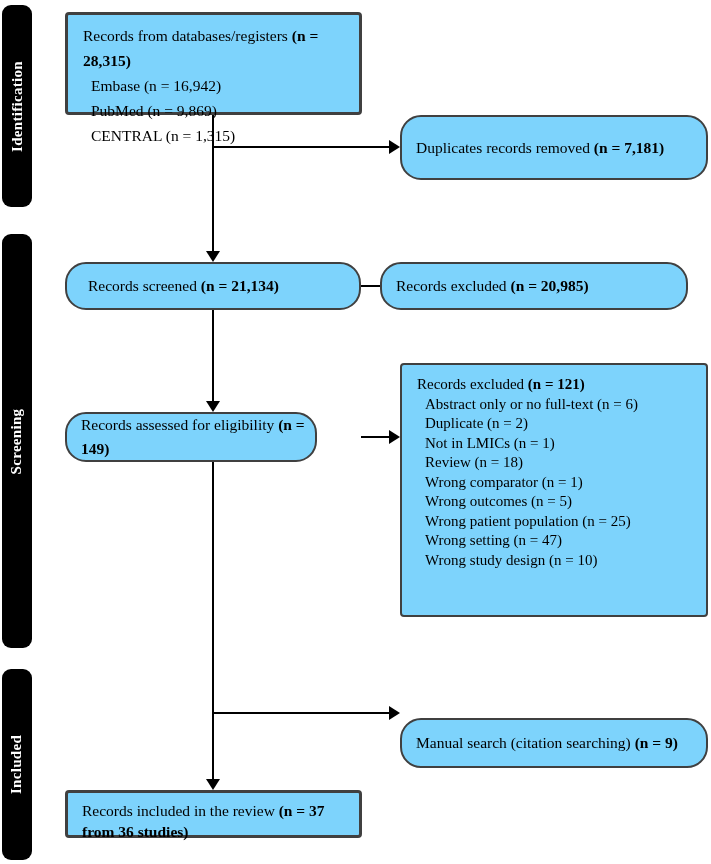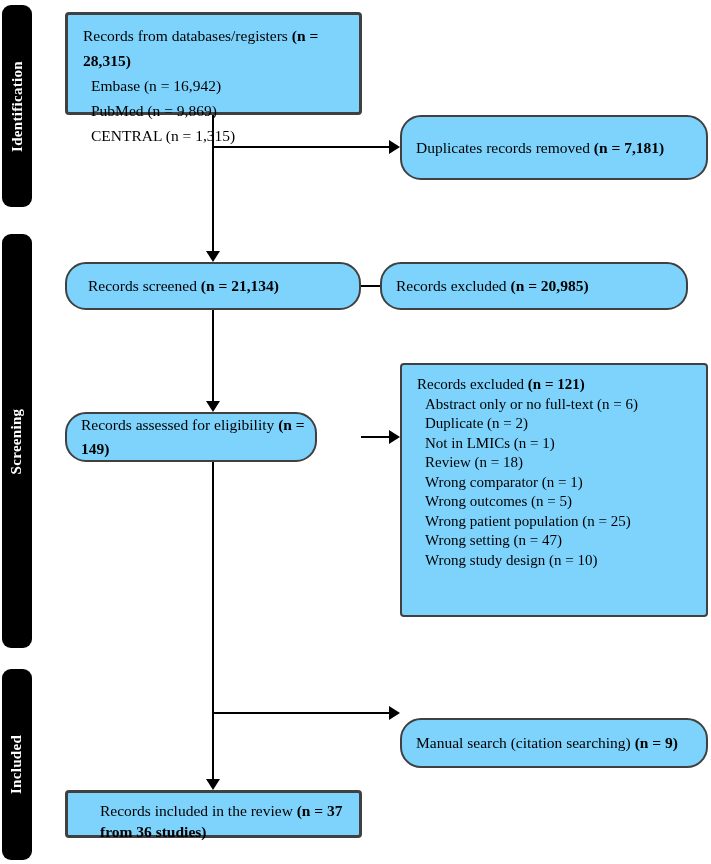--- a/index.html
+++ b/index.html
@@ -51,21 +51,21 @@
   .pad { padding-left: 14px; padding-right: 10px; }
   .sub-item, .sub-list { margin-left: 8px; }
 
   #box-sources       { left: 65px;  top: 12px;  width: 297px; height: 103px; padding: 8px 10px 0 15px; line-height: 25px; }
   #box-duplicates    { left: 400px; top: 115px; width: 308px; height: 65px; }
   #box-screened      { left: 65px;  top: 262px; width: 296px; height: 48px; padding-left: 7px; }
   #box-excluded-scr  { left: 380px; top: 262px; width: 308px; height: 48px; }
   #box-assessed      { left: 65px;  top: 412px; width: 252px; height: 50px; }
   #box-excluded-elig { left: 400px; top: 363px; width: 308px; height: 254px; padding: 10px 8px 0 15px; line-height: 19.5px; font-size: 15px; }
   #box-manual        { left: 400px; top: 690px; width: 308px; height: 50px; margin-top: 28px; }
-  #box-included      { left: 65px;  top: 790px; width: 297px; height: 48px; padding: 7px 12px 0 32px; line-height: 21px; }
+  #box-included      { left: 65px;  top: 790px; width: 297px; height: 48px; padding: 7px 12px 0 14px; line-height: 21px; }
 
   
   .vline, .hline { position: absolute; background: #000000; }
   .vline { width: 2px; }
   .hline { height: 2px; }
   .arrow-down, .arrow-right { position: absolute; width: 0; height: 0; }
   .arrow-down {
     border-left: 7px solid transparent;
     border-right: 7px solid transparent;
     border-top: 11px solid #000000;

